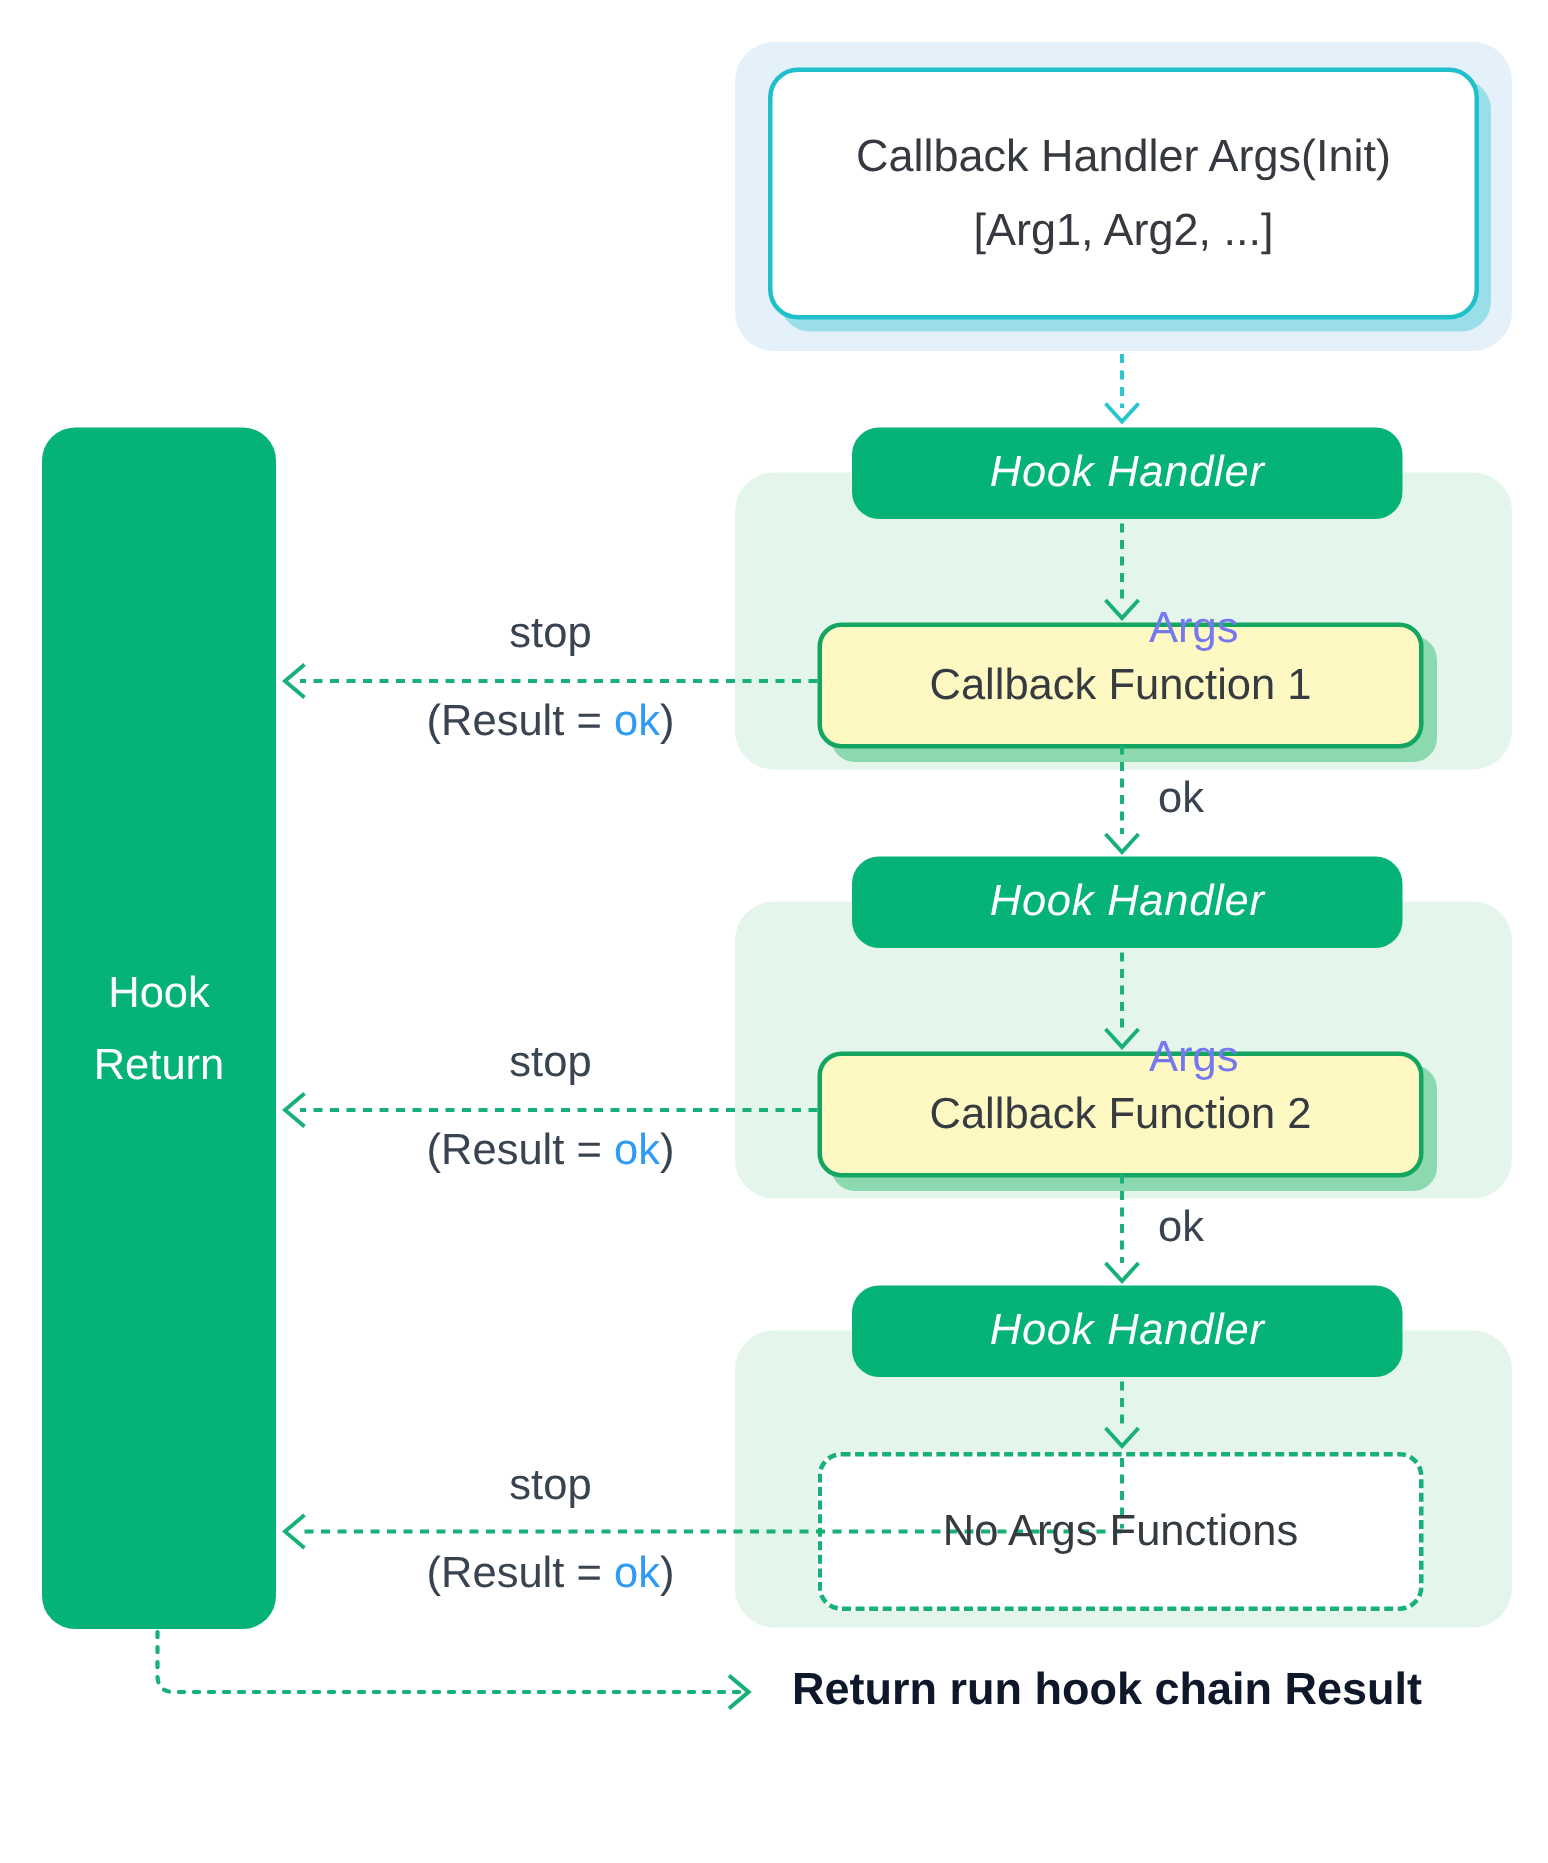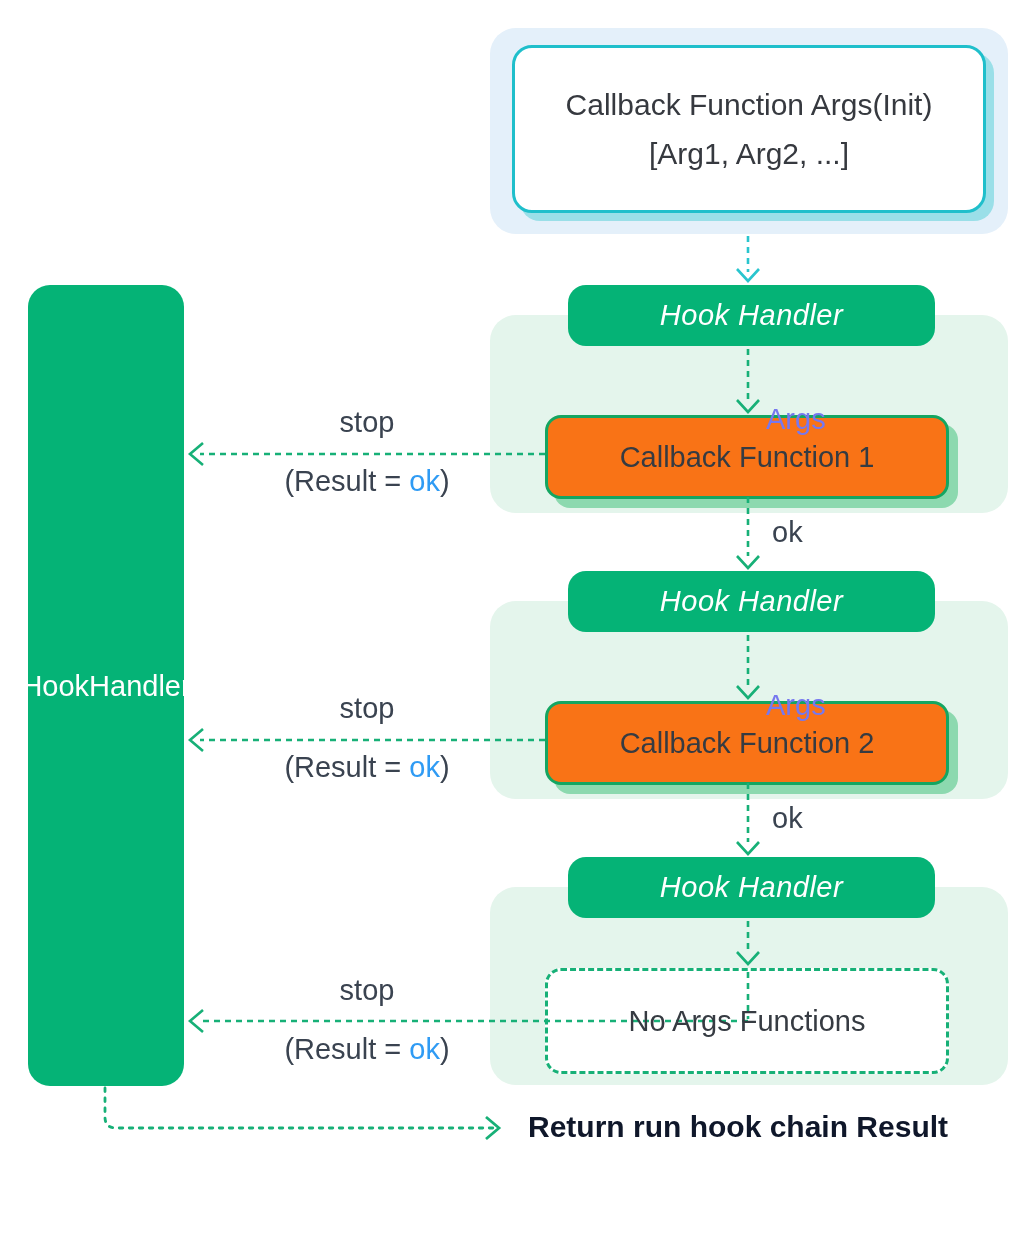--- a/index.html
+++ b/index.html
@@ -33,27 +33,27 @@
     position:absolute;left:568px;width:367px;height:61px;
     background:#05B376;border-radius:18px;
     display:flex;align-items:center;justify-content:center;
     color:#ffffff;font-size:29px;letter-spacing:.5px;font-style:italic;
   }
   .pill-1{top:285px;} .pill-2{top:571px;} .pill-3{top:857px;}
   
   .left-box{
     position:absolute;left:28px;top:285px;width:156px;height:801px;
     background:#05B376;border-radius:22px;
-    display:flex;flex-direction:row;align-items:center;justify-content:center;
+    display:flex;flex-direction:column;align-items:center;justify-content:center;
     color:#ffffff;font-size:29px;line-height:48px;text-align:center;
   }
   
   .cb-box{
     position:absolute;left:545px;width:398px;height:78px;
-    background:#f97316;border:3px solid #14A661;border-radius:16px;
+    background:#fef9c3;border:3px solid #14A661;border-radius:16px;
     box-shadow:9px 9px 0 #8CD9AF;
     display:flex;align-items:center;justify-content:center;
     font-size:29px;color:#363B42;
   }
   .cb-1{top:415px;} .cb-2{top:701px;}
   .dashed-box{
     position:absolute;left:545px;top:968px;width:398px;height:100px;
     background:#ffffff;border:3px dashed #17B077;border-radius:16px;
     display:flex;align-items:center;justify-content:center;
     font-size:29px;color:#363B42;
@@ -81,25 +81,25 @@
 
 <div class="canvas" data-interactable="false">
 
   <div class="init-panel" data-interactable="false"></div>
   <div class="section-panel panel-1" data-interactable="false"></div>
   <div class="section-panel panel-2" data-interactable="false"></div>
   <div class="section-panel panel-3" data-interactable="false"></div>
 
   <div class="left-box" data-interactable="false">
     <div data-interactable="false">Hook</div>
-    <div data-interactable="false">Handler</div>
+    <div data-interactable="false">Return</div>
   </div>
 
   <div class="init-box" data-interactable="false">
-    <div data-interactable="false">Callback Function Args(Init)</div>
+    <div data-interactable="false">Callback Handler Args(Init)</div>
     <div data-interactable="false">[Arg1, Arg2, ...]</div>
   </div>
 
   <div class="pill pill-1" data-interactable="false">
     <span data-interactable="false">Hook Handler</span>
   </div>
   <div class="pill pill-2" data-interactable="false">
     <span data-interactable="false">Hook Handler</span>
   </div>
   <div class="pill pill-3" data-interactable="false">

